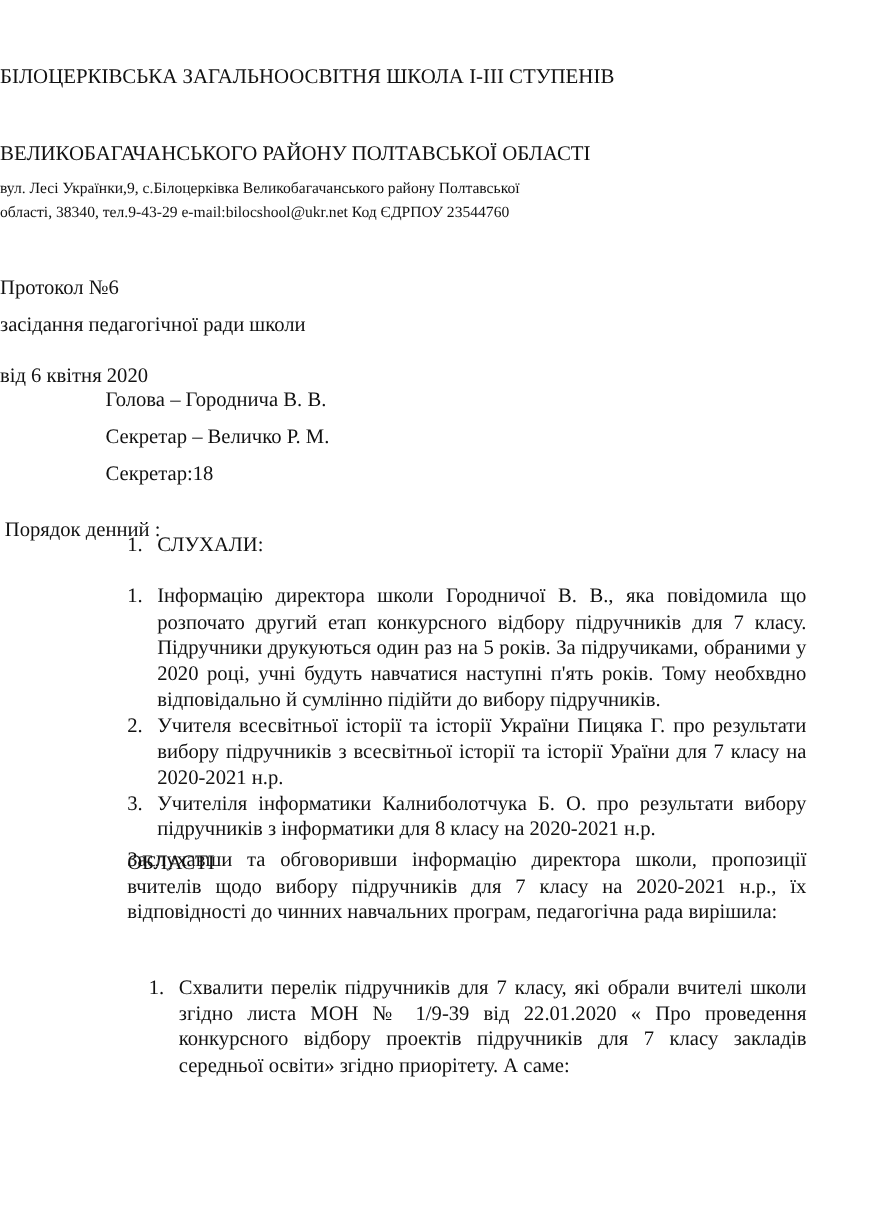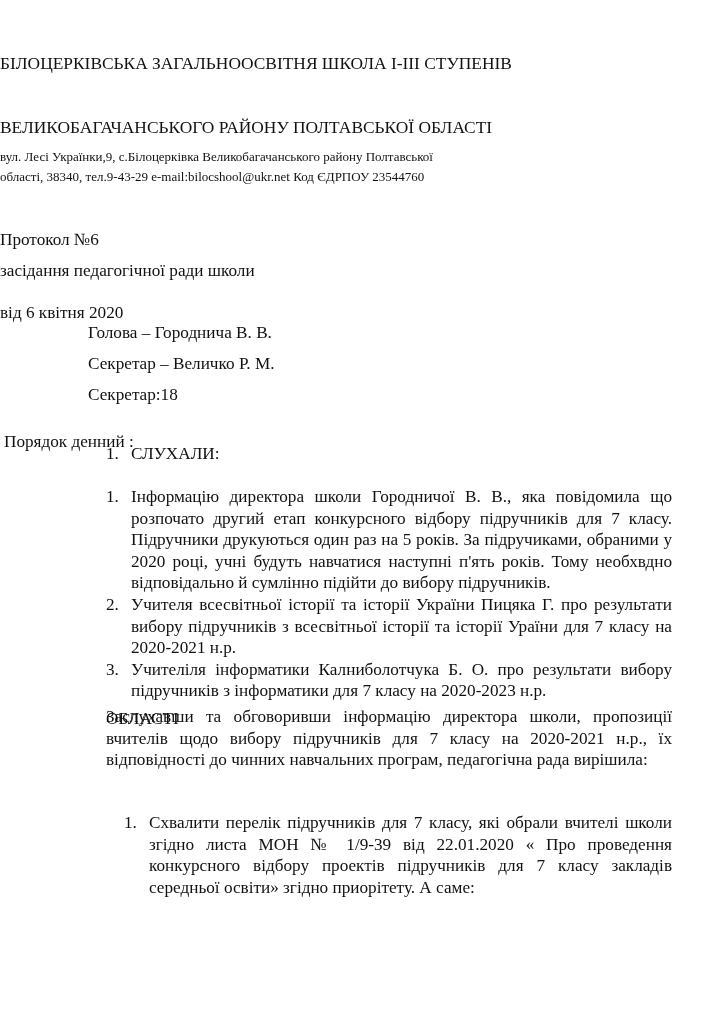--- a/index.html
+++ b/index.html
@@ -119,21 +119,21 @@
     <li class="li">
       <span class="num">1.</span>
       <div class="txt">Інформацію директора школи Городничої В. В., яка повідомила що розпочато другий етап конкурсного відбору підручників для 7 класу. Підручники друкуються один раз на 5 років. За підручиками, обраними у 2020 році, учні будуть навчатися наступні п'ять років. Тому необхвдно відповідально й сумлінно підійти до вибору підручників.</div>
     </li>
     <li class="li">
       <span class="num">2.</span>
       <div class="txt">Учителя всесвітньої історії та історії України Пицяка Г. про результати вибору підручників з всесвітньої історії та історії Ураїни для 7 класу на 2020-2021 н.р.</div>
     </li>
     <li class="li">
       <span class="num">3.</span>
-      <div class="txt">Учителіля інформатики Калниболотчука Б. О. про результати вибору підручників з інформатики для 7 класу на 2020-2023 н.р.</div>
+      <div class="txt">Учителіля інформатики Калниболотчука Б. О. про результати вибору підручників з інформатики для 8 класу на 2020-2021 н.р.</div>
     </li>
   </ul>
 
   <div class="abs" style="left:106px; top:709px;">ОБЛАСТІ</div>
 
   <div class="para" style="top:706px;">Заслухавши та обговоривши інформацію директора школи, пропозиції вчителів щодо вибору підручників для 7 класу на 2020-2021 н.р., їх відповідності до чинних навчальних програм, педагогічна рада вирішила:</div>
 
   <ul class="list2" style="top:812px;">
     <li class="li">
       <span class="num">1.</span>

